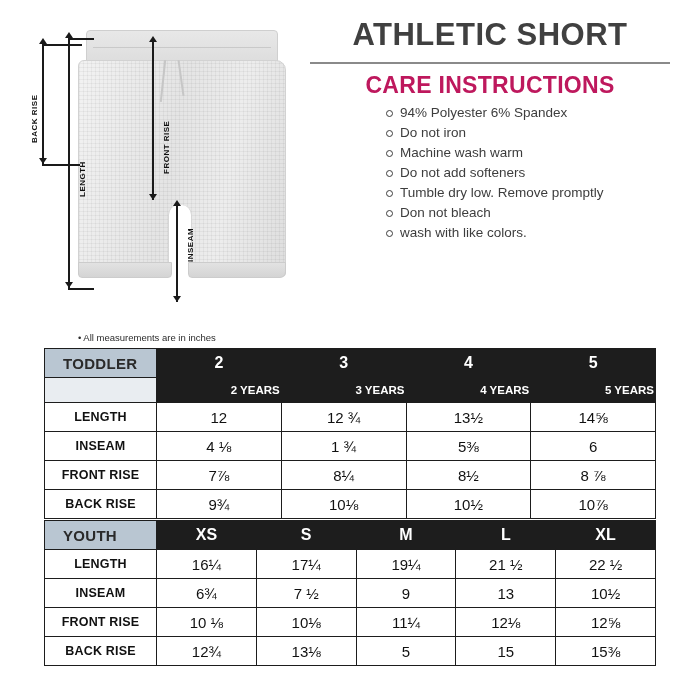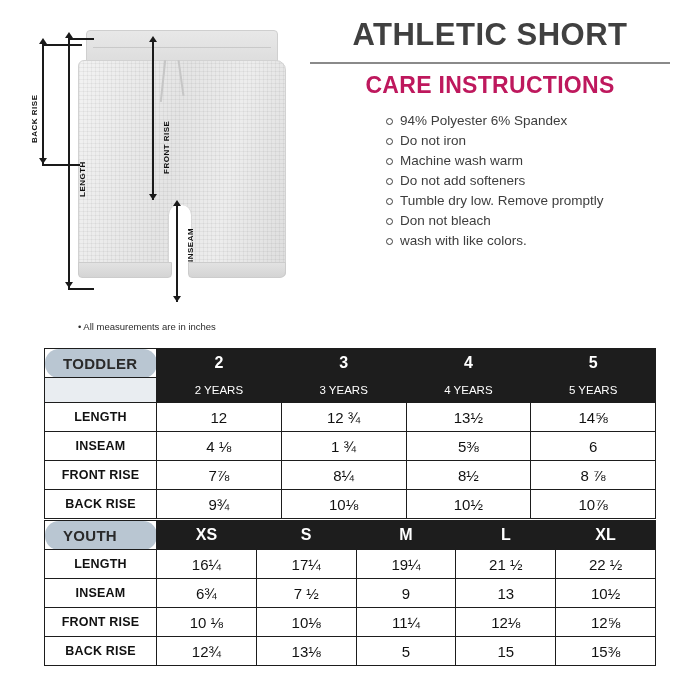--- a/index.html
+++ b/index.html
@@ -92,34 +92,34 @@
     text-align:center;font-size:31px;line-height:34px;font-weight:bold;
     color:#404040;letter-spacing:.5px;
   }
   .rule{
     width:360px;height:2px;background:#8a8a8a;margin:10px auto 8px auto;
   }
   .h2{
     text-align:center;font-size:23px;font-weight:bold;color:#be185d;letter-spacing:.3px;
   }
   .care{
-    margin:12px 0 0 58px;
+    margin:4px 0 0 58px;
   }
   .care li{
     list-style:none;position:relative;
     font-size:13.5px;line-height:19px;color:#3d3d3d;
     padding-left:14px;margin-bottom:1px;
   }
   .care li:before{
     content:"";position:absolute;left:0;top:7px;width:5px;height:5px;
     border:1.2px solid #3d3d3d;border-radius:50%;
   }
 
   .footnote{
-    position:absolute;left:78px;top:321px;
+    position:absolute;left:78px;top:332px;
     font-size:9.5px;color:#2b2b2b;
   }
   .footnote:before{
     content:"•";margin-right:2px;
   }
 
   
   table{border-collapse:collapse;}
   .sz{
     position:absolute;left:44px;width:612px;
@@ -132,25 +132,26 @@
     color:#111;
     height:26px;
     background:#ffffff;
     font-weight:normal;
   }
   .sz .hdr{
     background:#1d1d1d;color:#ffffff;font-weight:bold;font-size:16px;
   }
   .sz .cat{
     background:#b9c6d2;color:#2a2a2a;font-weight:bold;font-size:15px;letter-spacing:.3px;
-    text-align:left;padding-left:18px;border-radius:14px;
+    text-align:left;padding-left:18px;
   }
   .sz .sub{
-    background:#1d1d1d;color:#ffffff;font-size:11.5px;font-weight:normal;
+    background:#1d1d1d;color:#ffffff;font-size:11.5px;font-weight:bold;
     height:22px;
+    text-align:right;
   }
   .sz .rowlbl{
     font-weight:bold;font-size:12.5px;letter-spacing:.2px;
   }
   .t1{top:348px;}
   .t2{top:520px;}
   .sz col.c0{width:112px;}
 </style>
 </head>
 <body>

